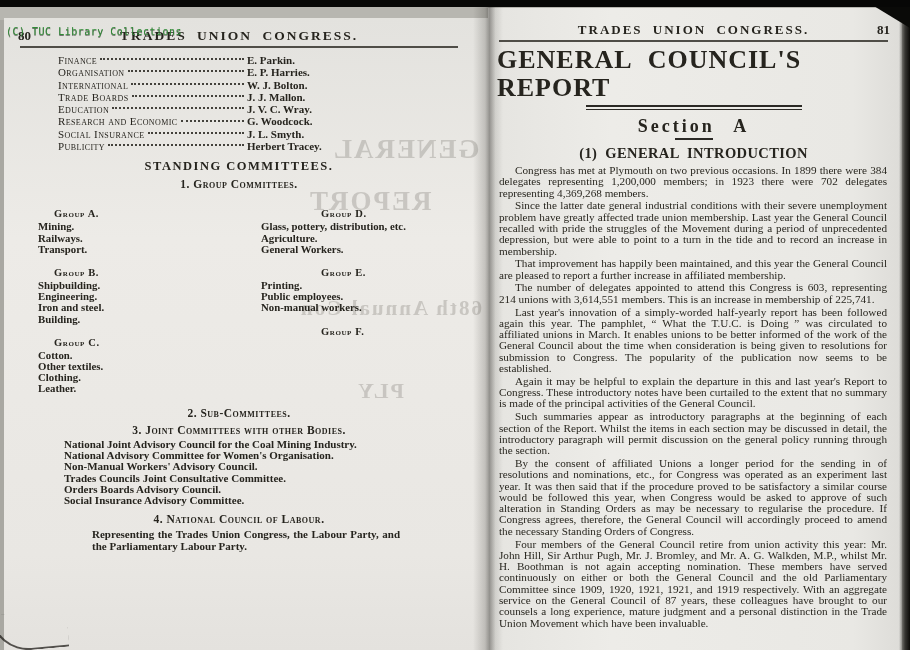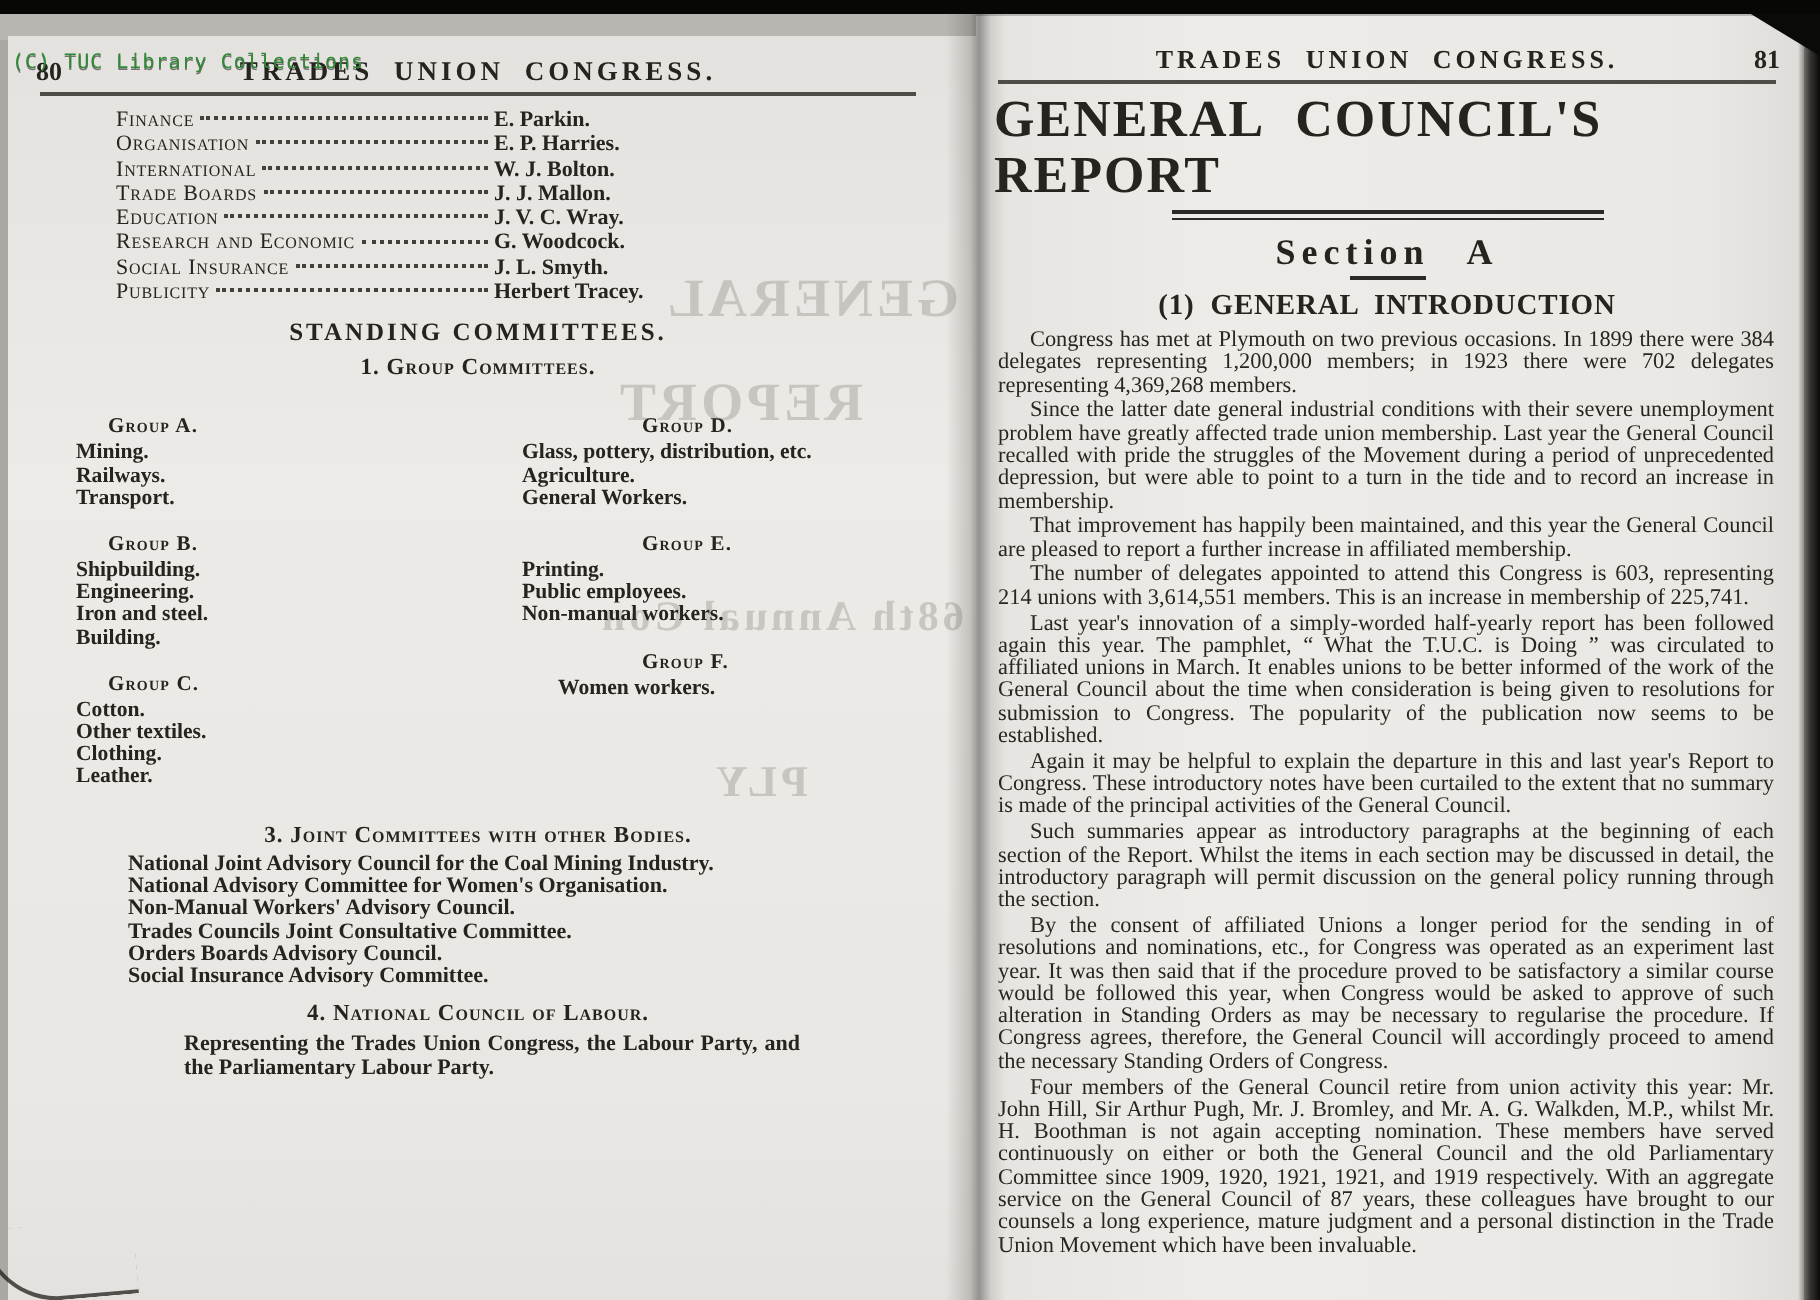--- a/index.html
+++ b/index.html
@@ -199,25 +199,25 @@
           <div class="group-item">General Workers.</div>
         </div>
         <div class="group">
           <div class="group-name">Group E.</div>
           <div class="group-item">Printing.</div>
           <div class="group-item">Public employees.</div>
           <div class="group-item">Non-manual workers.</div>
         </div>
         <div class="group">
           <div class="group-name">Group F.</div>
-          <div class="group-item indent-extra">Women workers.</div>
-        </div>
-      </div>
-    </div>
-
+        </div>
+      </div>
+    </div>
+
+    <div class="numbered-heading">2. Sub-Committees.</div>
 
     <div class="numbered-heading joint-heading">3. Joint Committees with other Bodies.</div>
     <div class="joint-list">
       <div class="joint-item">National Joint Advisory Council for the Coal Mining Industry.</div>
       <div class="joint-item">National Advisory Committee for Women's Organisation.</div>
       <div class="joint-item">Non-Manual Workers' Advisory Council.</div>
       <div class="joint-item">Trades Councils Joint Consultative Committee.</div>
       <div class="joint-item">Orders Boards Advisory Council.</div>
       <div class="joint-item">Social Insurance Advisory Committee.</div>
     </div>

